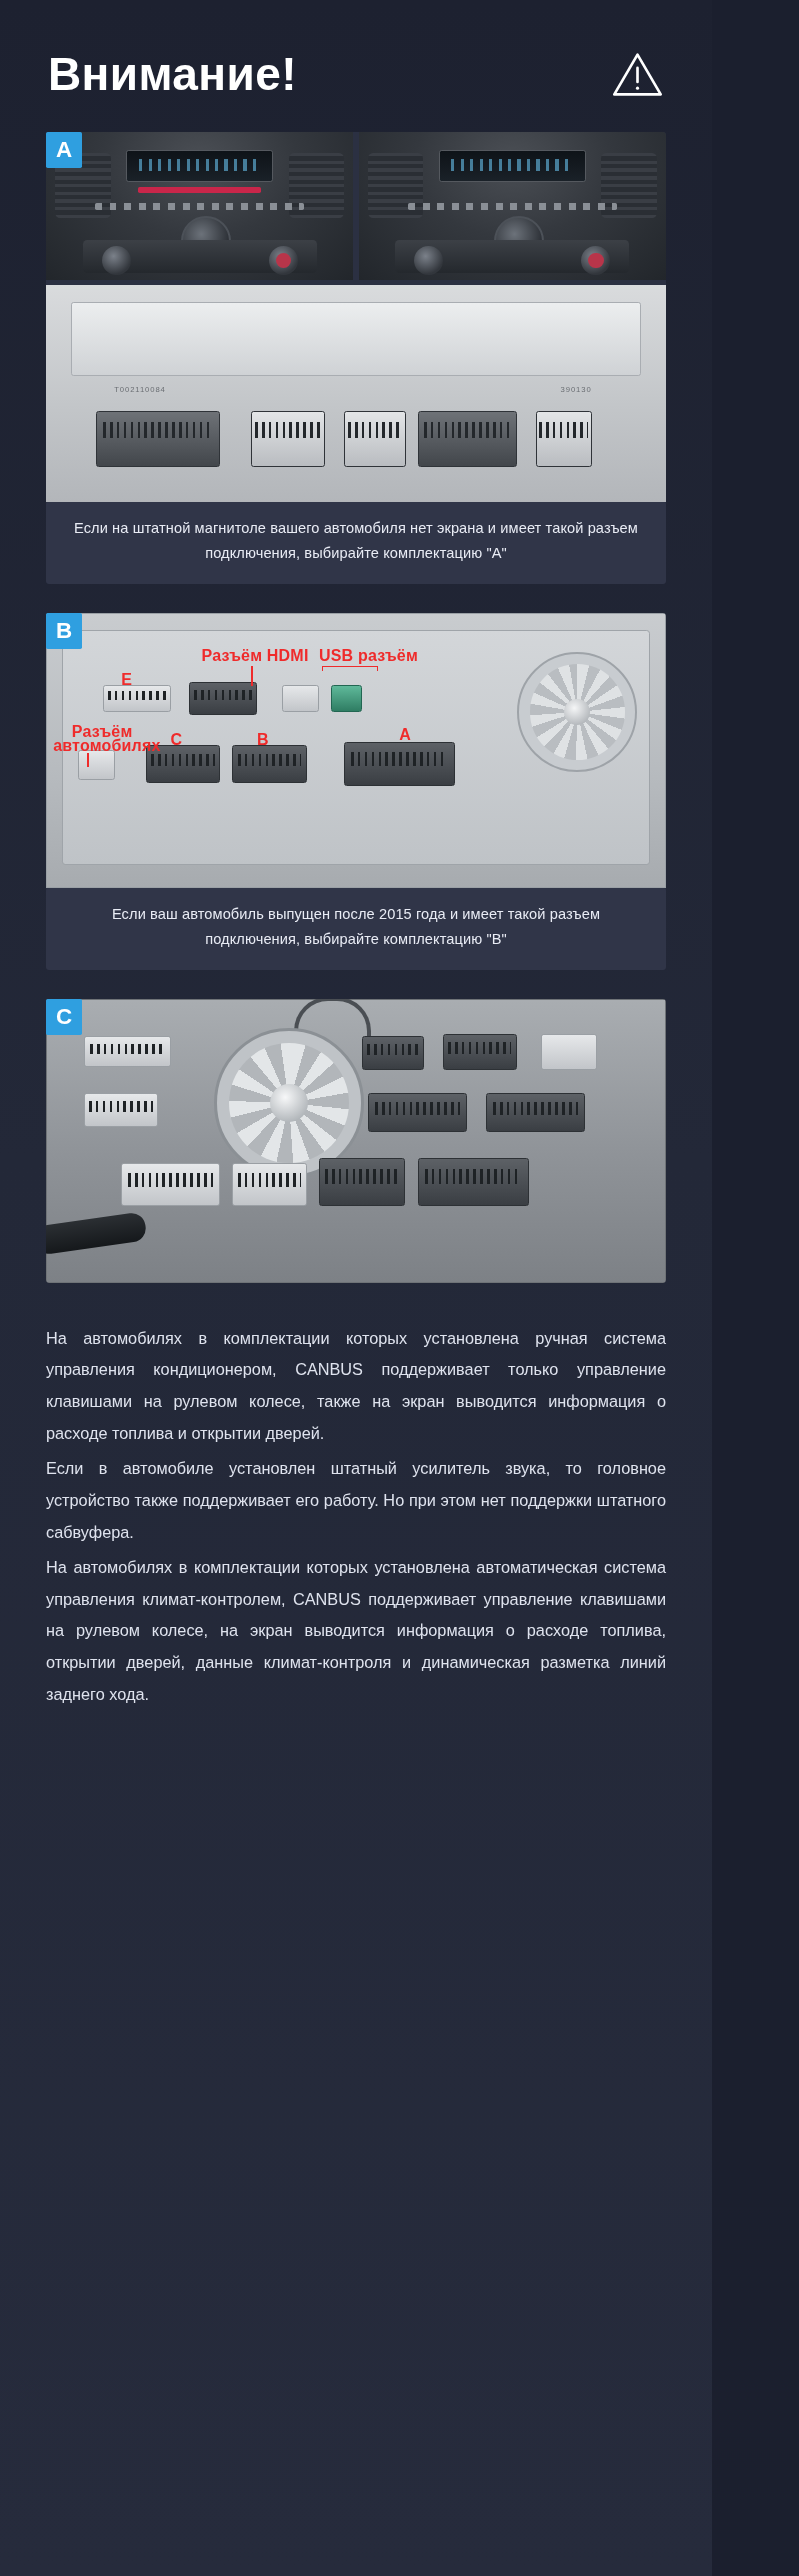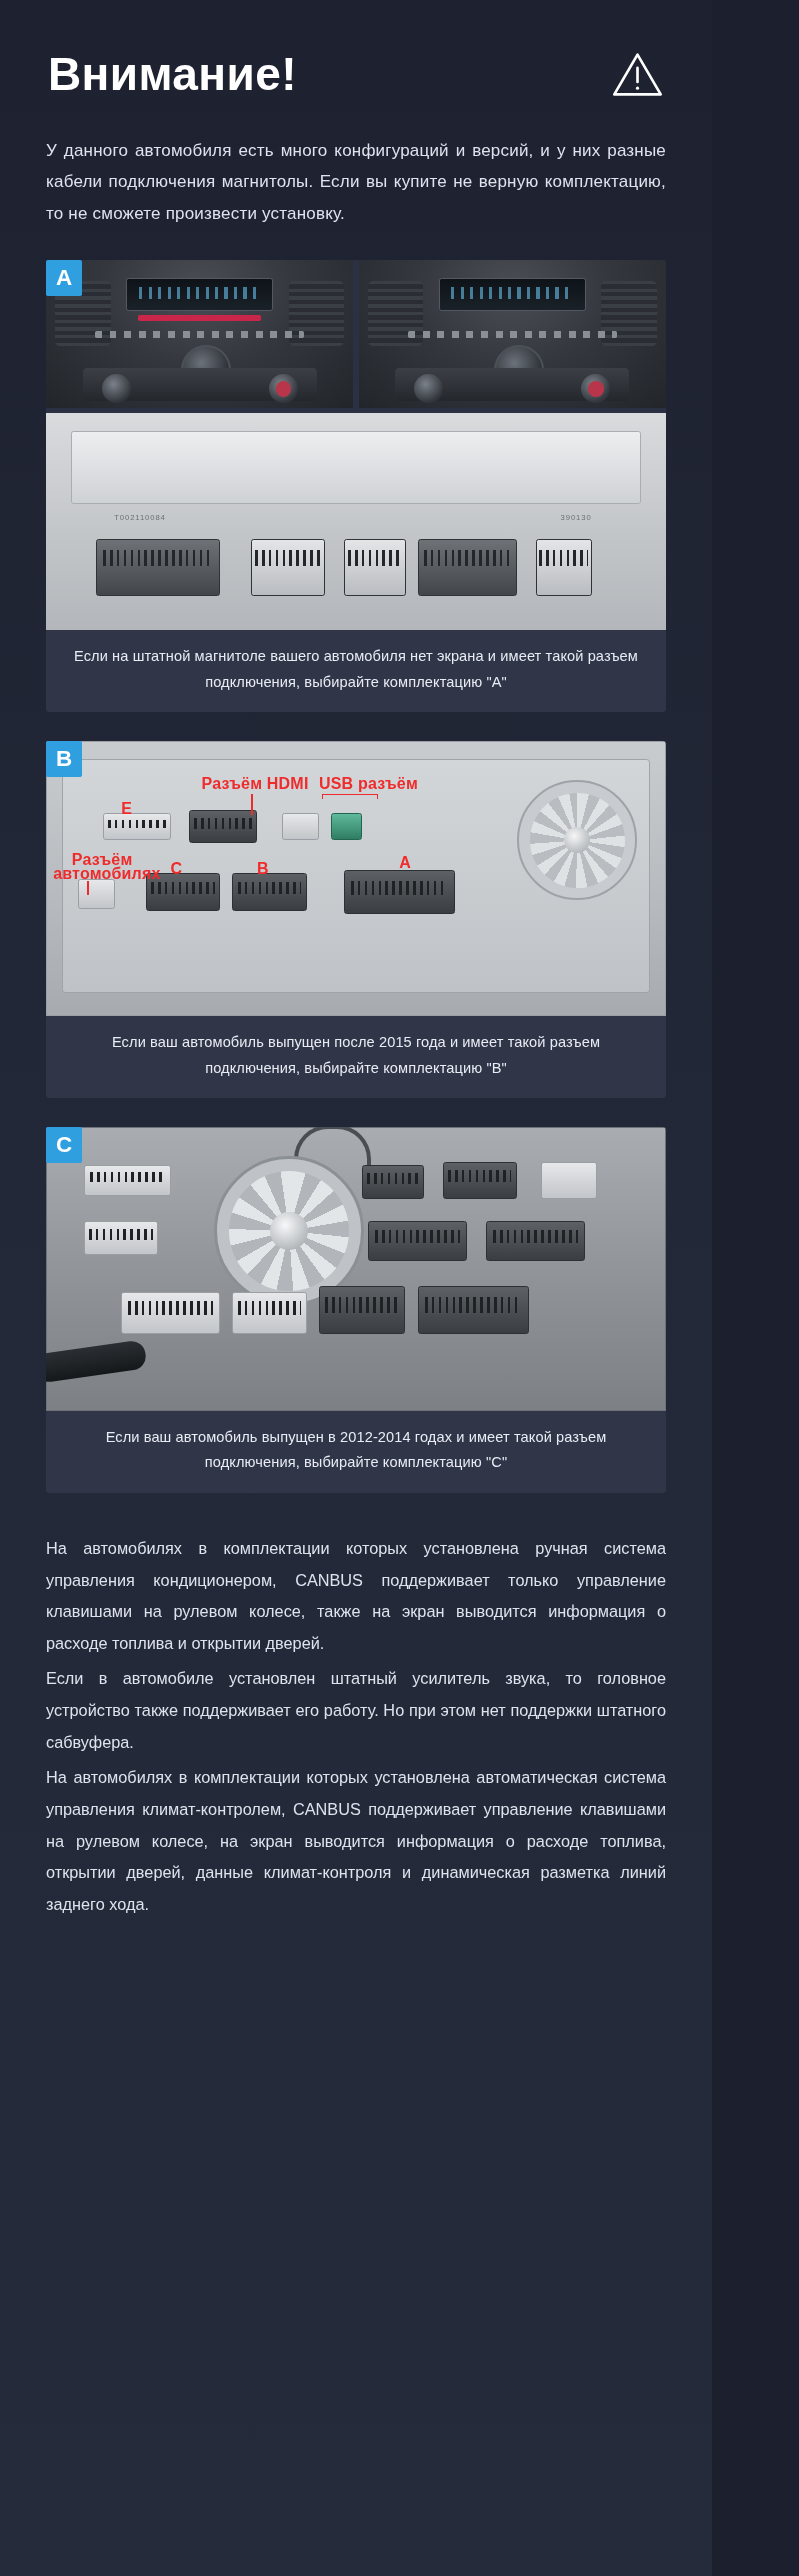--- a/index.html
+++ b/index.html
@@ -284,21 +284,20 @@
     <div class="title">Внимание!</div>
     <span class="warn-icon">
       <svg viewBox="0 0 64 64" width="53" height="53" fill="none" stroke="#ffffff" stroke-width="3.2" stroke-linejoin="round" stroke-linecap="round">
         <path d="M32 8 L60 56 L4 56 Z"></path>
         <line x1="32" y1="24" x2="32" y2="41"></line>
         <circle cx="32" cy="48.5" r="1.9" fill="#ffffff" stroke="none"></circle>
       </svg>
     </span>
   </div>
 
-  <div class="intro">У данного автомобиля есть много конфигураций и версий, и у них разные кабели подключения магнитолы. Если вы купите не верную комплектацию, то не сможете произвести установку.</div>
 
   <div class="block bg-a">
     <div class="badge">A</div>
     <div class="block-inner">
       <div class="photo">
         <div class="dash-pair">
           <div class="dash">
             <div class="vent-l"></div>
               <div class="vent-r"></div>
             <div class="screen">
@@ -425,23 +424,20 @@
               <div class="pins"></div>
             </div>
           <div class="port" style="left:44%; top:56%; width:14%; height:17%;">
               <div class="pins"></div>
             </div>
           <div class="port" style="left:60%; top:56%; width:18%; height:17%;">
               <div class="pins"></div>
             </div>
         </div>
       </div>
-      <div class="shade">
-        <div class="caption">Если ваш автомобиль выпущен в 2012-2014 годах и имеет такой разъем подключения, выбирайте комплектацию "C"</div>
-      </div>
     </div>
   </div>
 
   <div class="bottom">
     <p>На автомобилях в комплектации которых установлена ручная система управления кондиционером, CANBUS поддерживает только управление клавишами на рулевом колесе, также на экран выводится информация о расходе топлива и открытии дверей.</p>
     <p>Если в автомобиле установлен штатный усилитель звука, то головное устройство также поддерживает его работу. Но при этом нет поддержки штатного сабвуфера.</p>
     <p>На автомобилях в комплектации которых установлена автоматическая система управления климат-контролем, CANBUS поддерживает управление клавишами на рулевом колесе, на экран выводится информация о расходе топлива, открытии дверей, данные климат-контроля и динамическая разметка линий заднего хода.</p>
   </div>
 
 </div>

